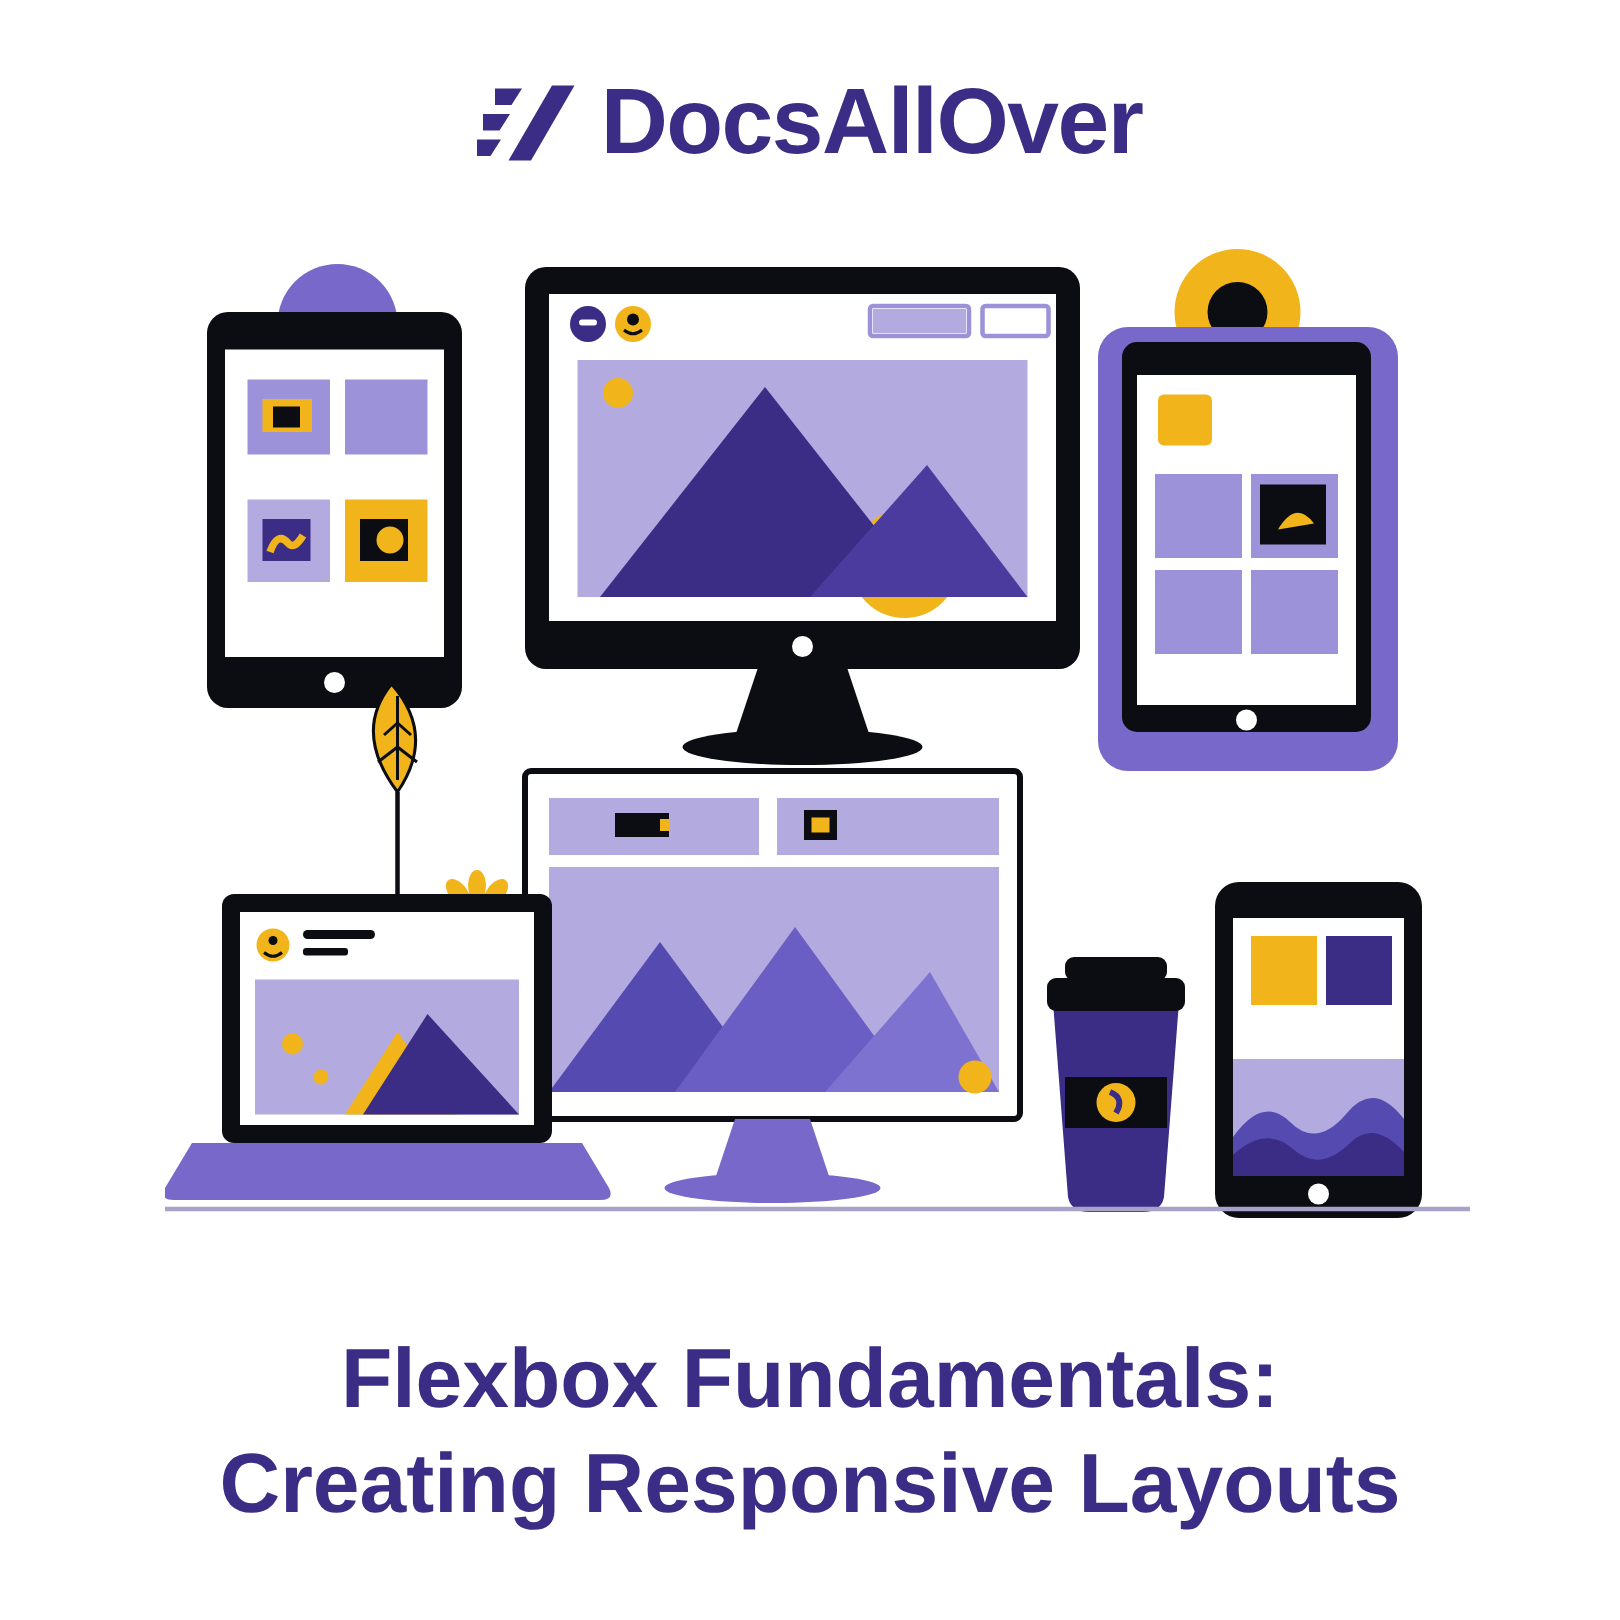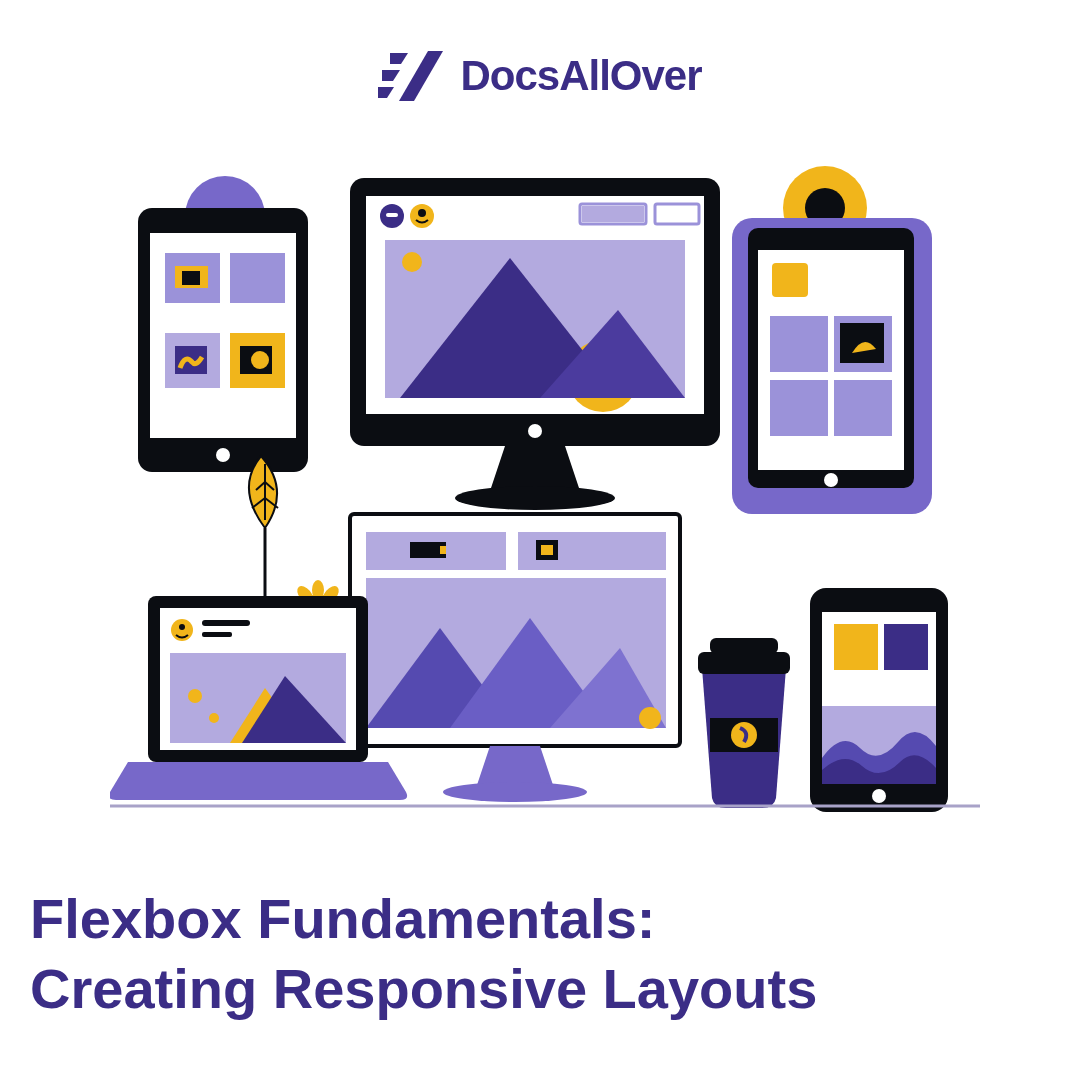--- a/index.html
+++ b/index.html
@@ -14,31 +14,31 @@
 
   
   .header {
     position: absolute;
     top: 46px; left: 0; right: 0;
     display: flex; justify-content: center; align-items: center;
     gap: 8px;
   }
   .logo-icon svg { display: block; }
   .brand-text {
-    font-size: 42px;
+    font-size: 62px;
     font-weight: 700;
     color: #3b2d86;
     letter-spacing: -1px;
   }
 
   
   .title {
     position: absolute;
     bottom: 56px; left: 0; right: 0;
-    text-align: left;
+    text-align: center;
     font-size: 56px;
     font-weight: 600;
     line-height: 1.25;
     color: #3b2d86;
     padding: 0 30px;
     white-space: pre-line;
   }
 
   
   .illus {

